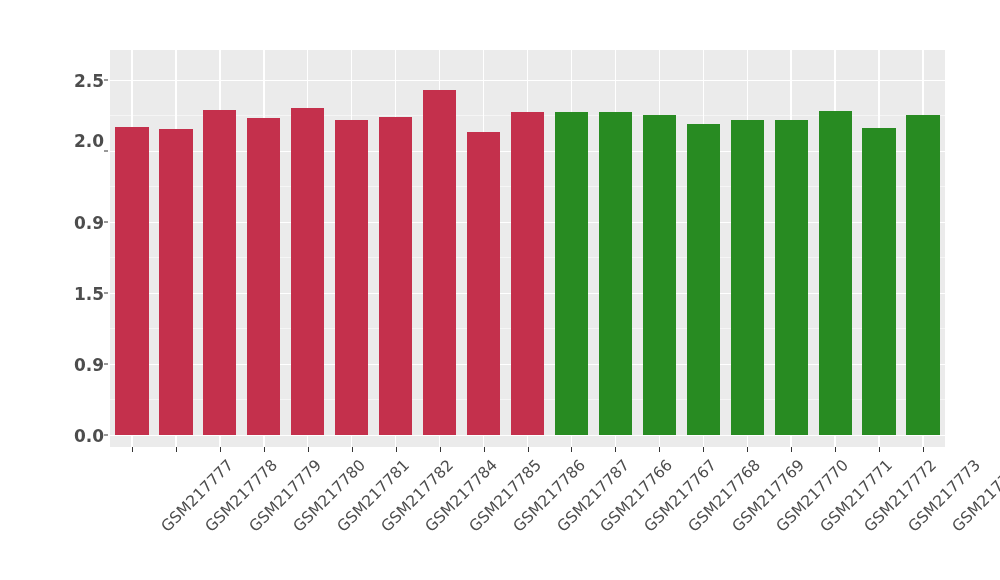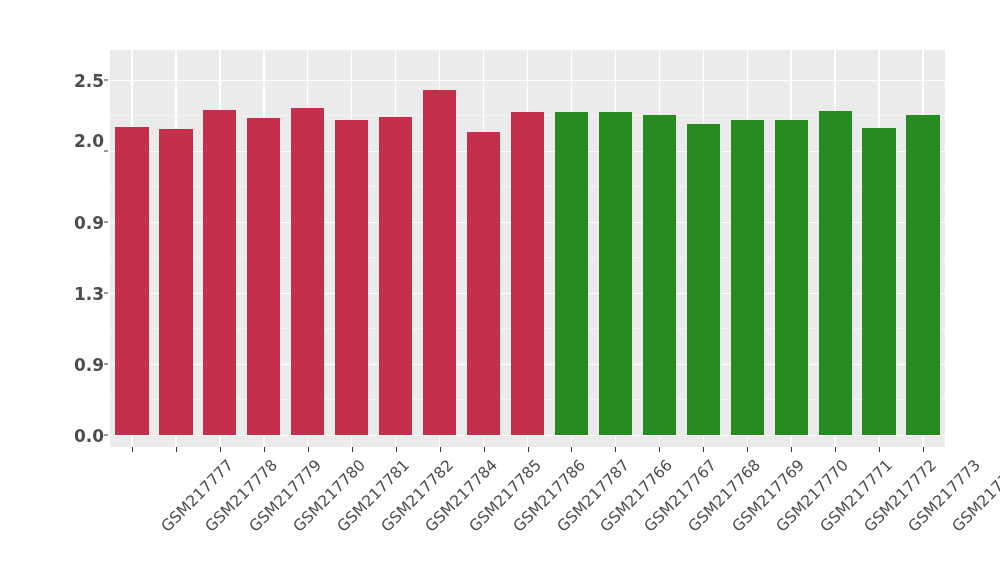--- a/index.html
+++ b/index.html
@@ -136,21 +136,21 @@
 
 <div id="chart-root">
 
   <div id="y-axis-title">
     
   </div>
 
   <div id="y-tick-col">
       <div class="y-tick-label" style="top: 435px;">0.0</div>
       <div class="y-tick-label" style="top: 363.952px;">0.9</div>
-      <div class="y-tick-label" style="top: 292.905px;">1.3</div>
+      <div class="y-tick-label" style="top: 292.905px;">1.5</div>
       <div class="y-tick-label" style="top: 221.857px;">0.9</div>
       <div class="y-tick-label" style="top: 140px;">2.0</div>
       <div class="y-tick-label" style="top: 79.7619px;">2.5</div>
     </div>
 
   <div id="panel">
     <div id="grid-layer">
         <div class="grid-minor-h" style="top: 349.476px;"></div>
         <div class="grid-minor-h" style="top: 278.429px;"></div>
         <div class="grid-minor-h" style="top: 207.381px;"></div>

